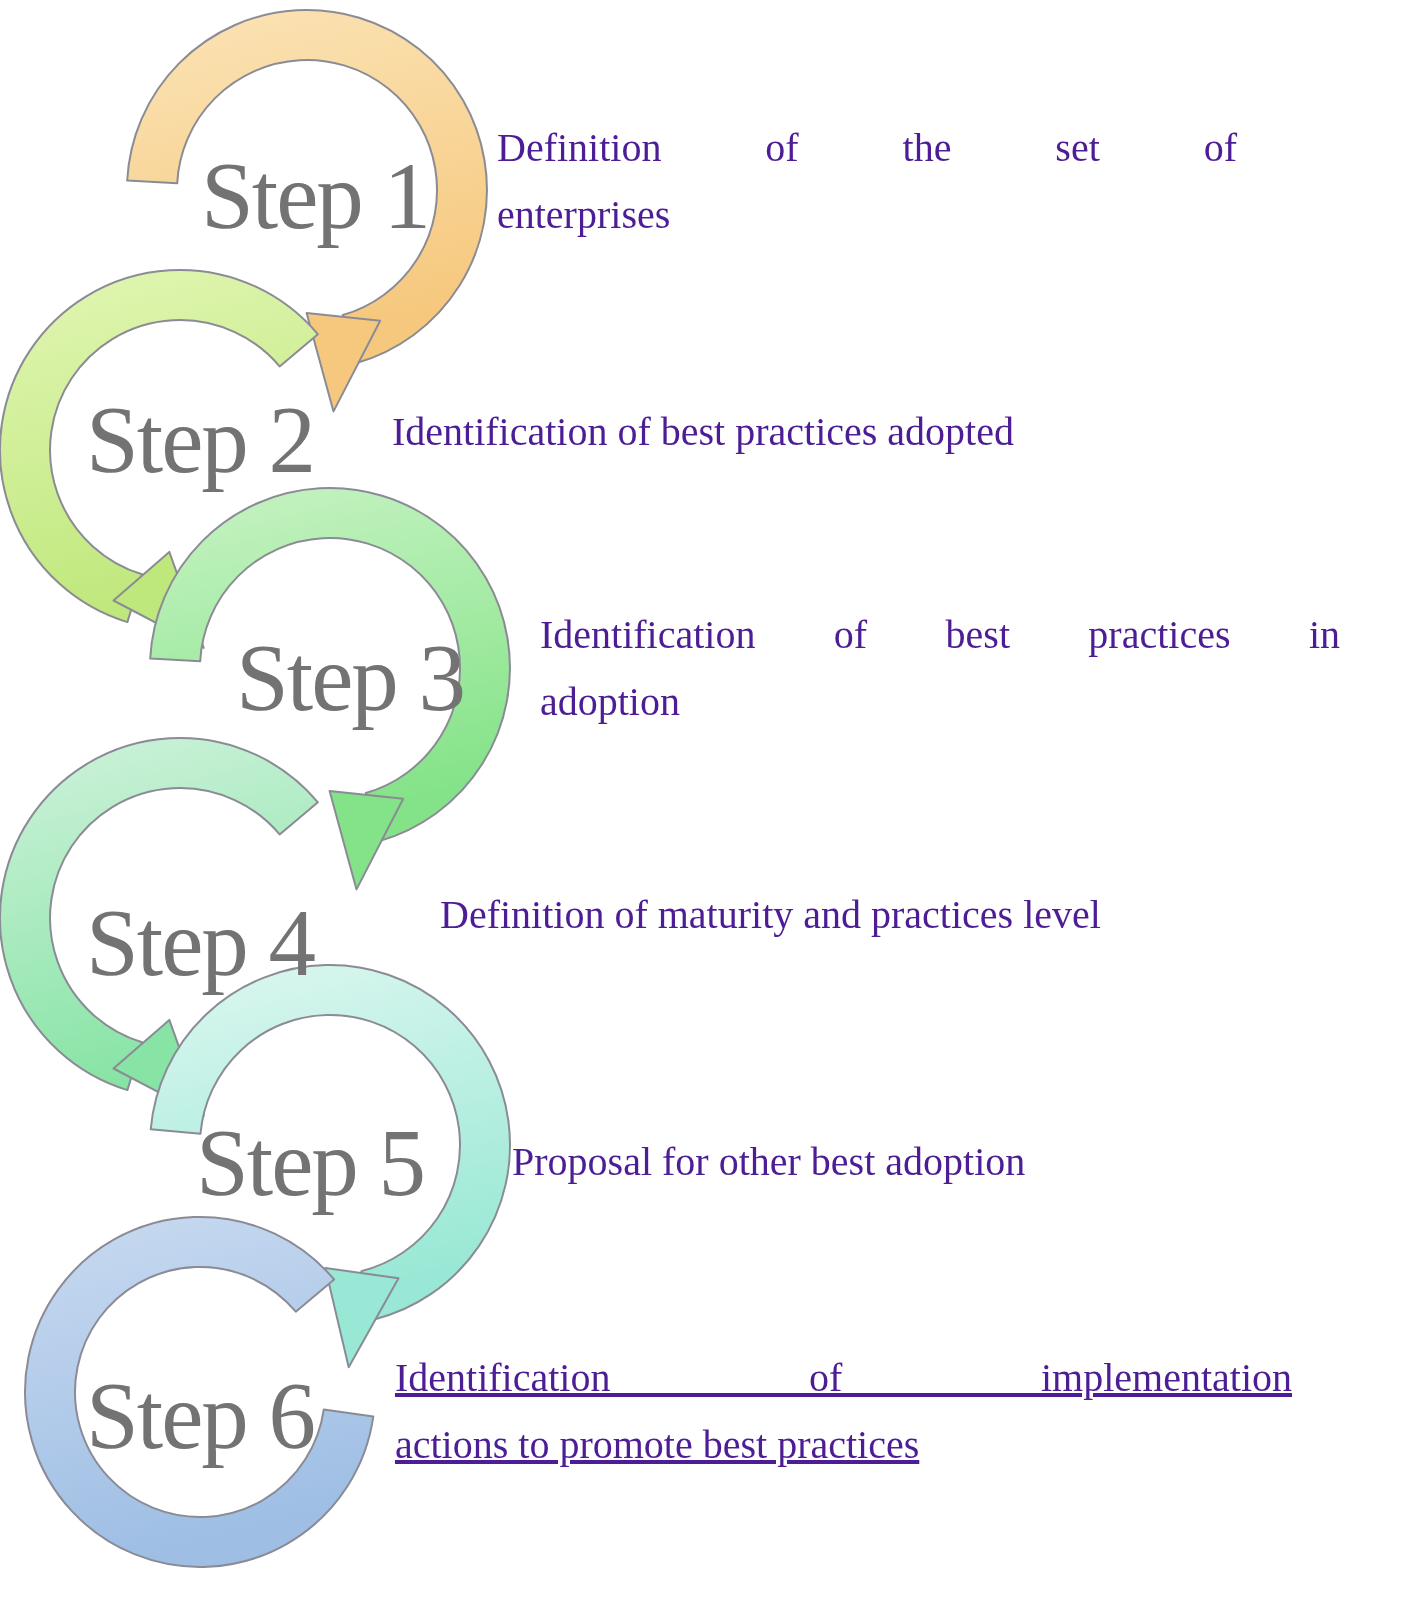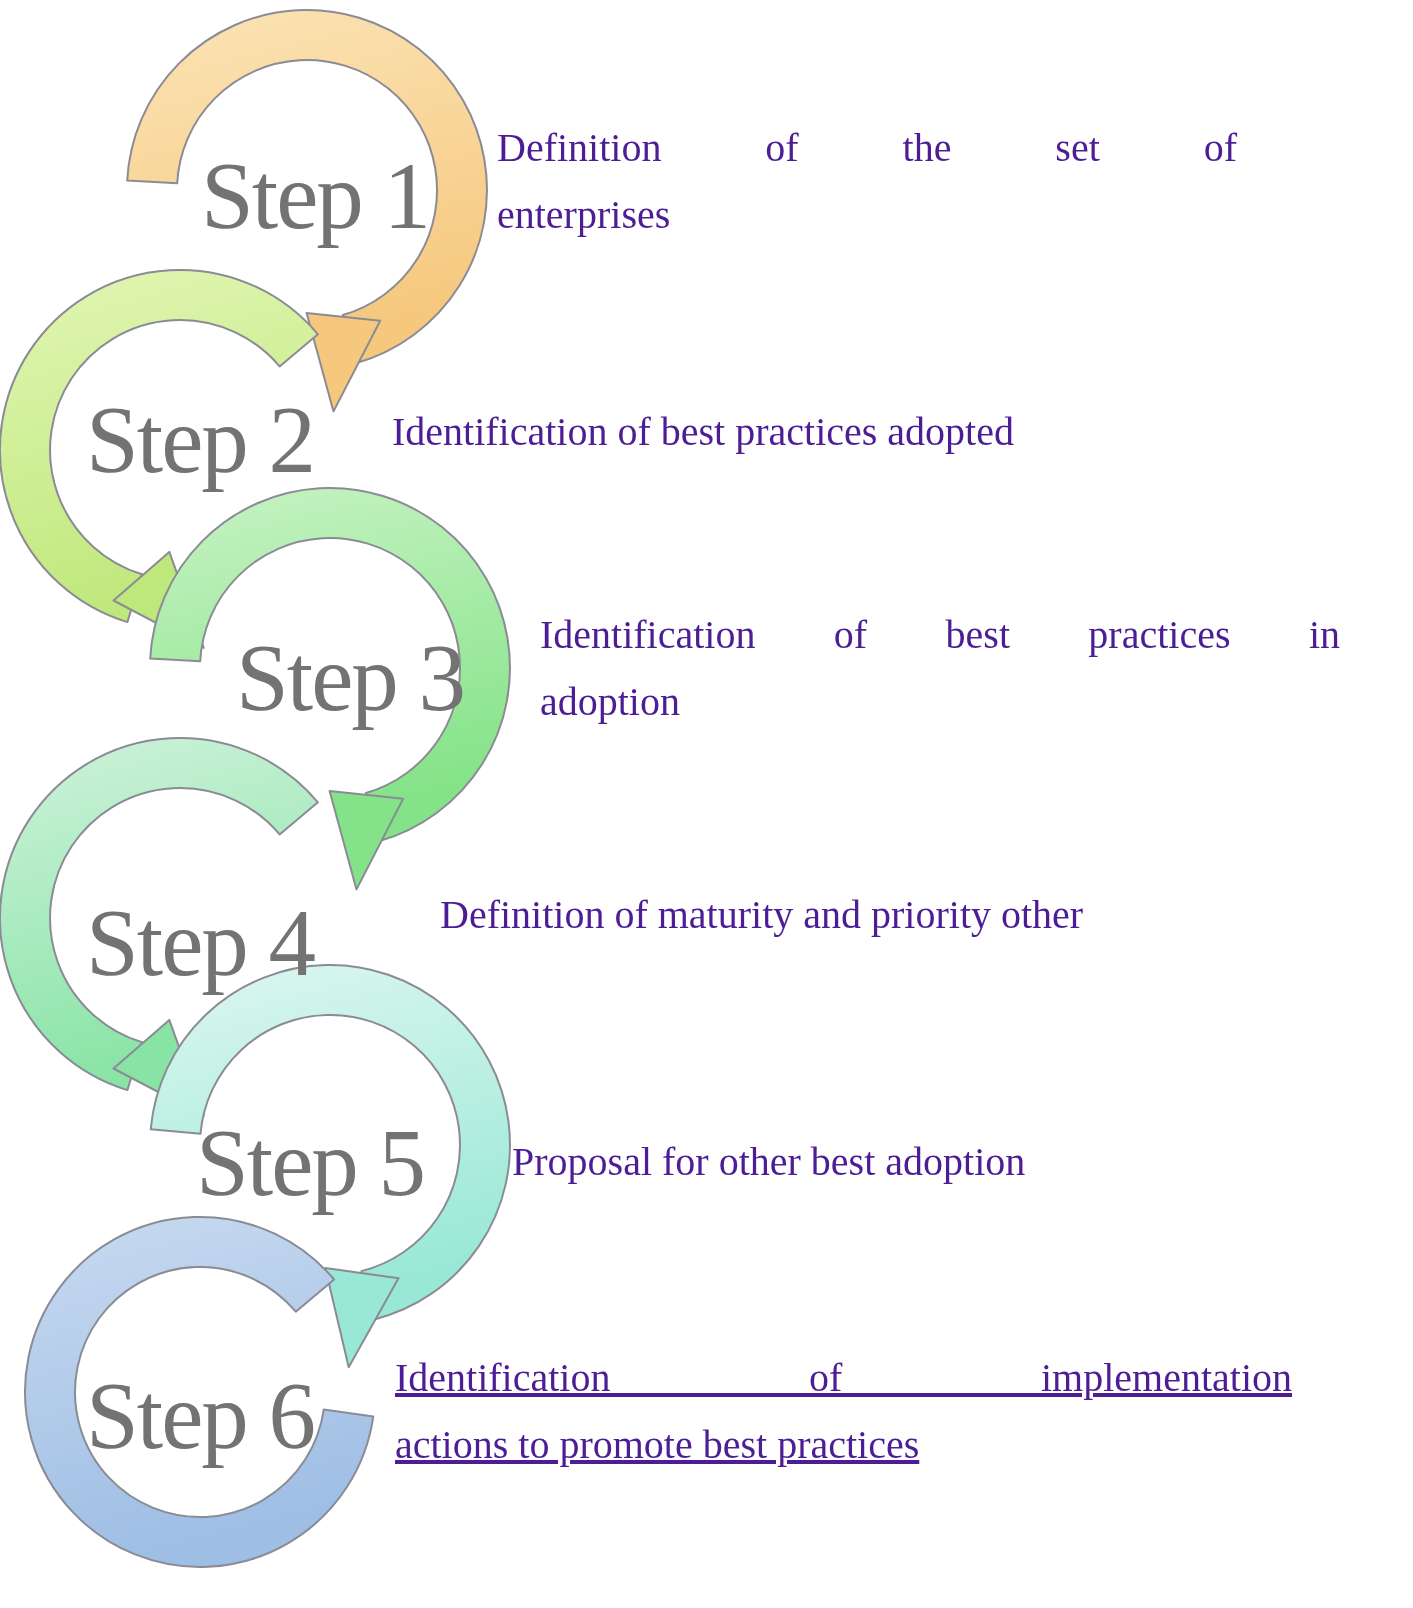--- a/index.html
+++ b/index.html
@@ -83,21 +83,21 @@
   </div>
 
   <div class="step-label" style="left:317px;top:678px;margin-left:33px;">Step 3</div>
   <div class="desc" style="left:508px;top:601px;width:800px;margin-left:32px;">
     <span class="line just">Identification of best practices in</span>
     <span class="line">adoption</span>
   </div>
 
   <div class="step-label" style="left:200px;top:918px;margin-top:25px;">Step 4</div>
   <div class="desc nowrap" style="left:440px;top:881px;">
-    <span class="line">Definition of maturity and priority other</span>
+    <span class="line">Definition of maturity and practices level</span>
   </div>
 
   <div class="step-label" style="left:310px;top:1163px;">Step 5</div>
   <div class="desc nowrap" style="left:512px;top:1128px;">
     <span class="line">Proposal for other best adoption</span>
   </div>
 
   <div class="step-label" style="left:200px;top:1416px;">Step 6</div>
   <div class="desc" style="left:395px;top:1344px;width:897px;text-decoration:underline;">
     <span class="line just">Identification of implementation</span>

